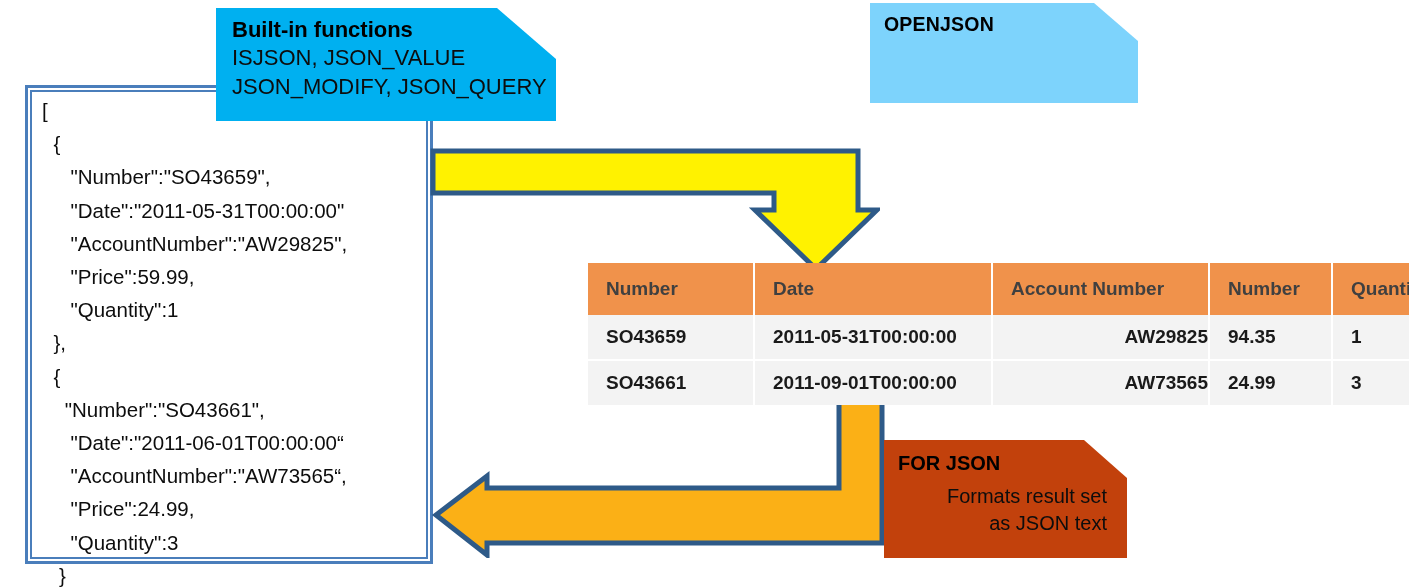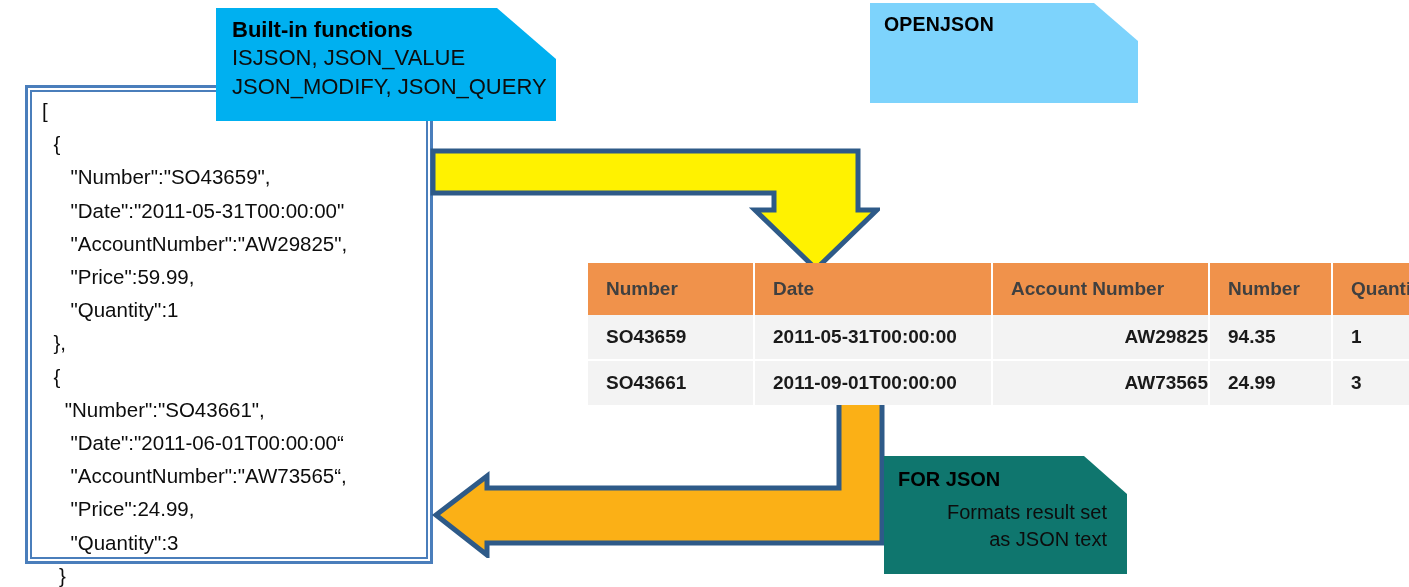--- a/index.html
+++ b/index.html
@@ -41,23 +41,22 @@
   #callout-openjson{
     left:870px;top:3px;width:268px;height:100px;
     background:#7dd3fc;
     clip-path:polygon(0 0, 224px 0, 268px 38px, 268px 100px, 0 100px);
   }
   #callout-openjson .c-title{font-size:19.5px;line-height:24px;padding:9px 0 0 14px;letter-spacing:.2px;}
   #callout-openjson .c-body{font-size:19.5px;line-height:25px;padding:7px 40px 0 14px;}
 
   #callout-forjson{
     left:884px;top:440px;width:243px;height:118px;
-    background:#0f766e;
+    background:#c2410c;
     clip-path:polygon(0 0, 200px 0, 243px 38px, 243px 118px, 0 118px);
-    margin-top:16px;
   }
   #callout-forjson .c-title{font-size:20px;line-height:25px;padding:11px 0 0 14px;}
   #callout-forjson .c-body{font-size:20px;line-height:27px;padding:7px 20px 0 14px;white-space:pre;text-align:right;}
 
   
   #arrow-down, #arrow-left{position:absolute;}
 
   
   #result-table{
     position:absolute;left:588px;top:263px;width:815px;

